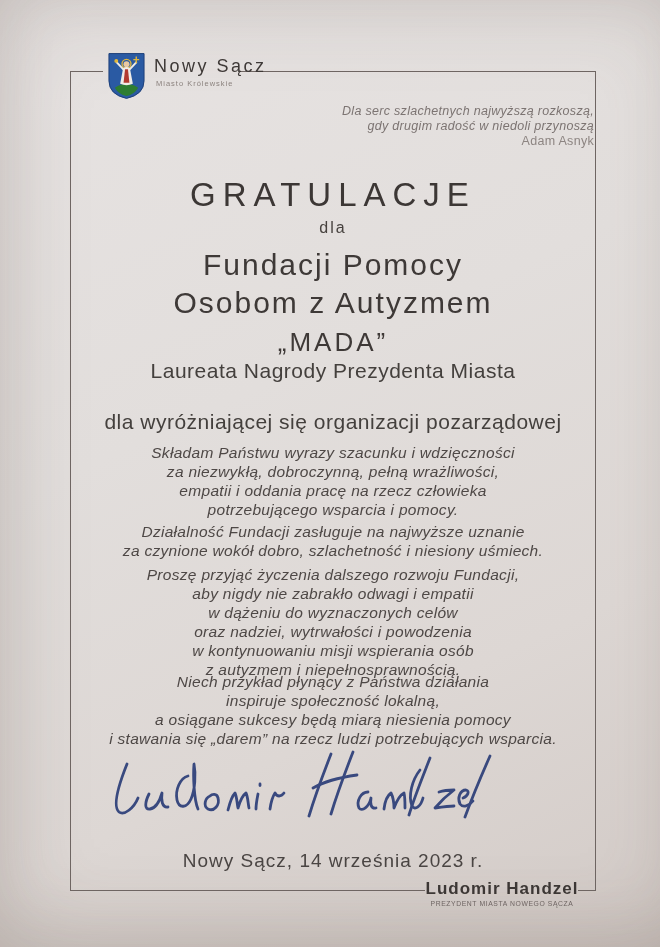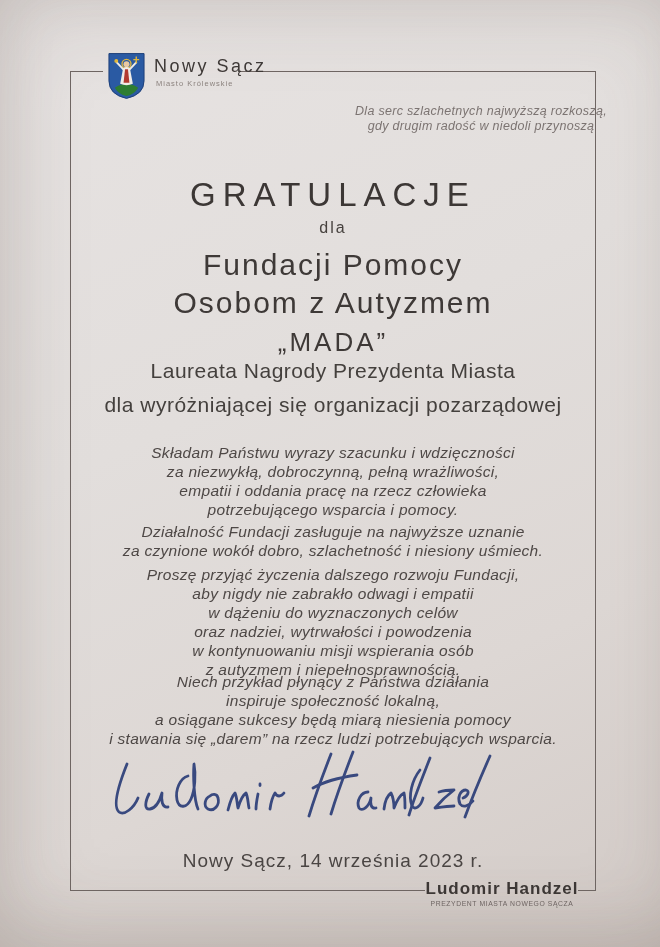--- a/index.html
+++ b/index.html
@@ -57,32 +57,33 @@
       <path d="M23.5,18 L30,11" stroke="#efece7" stroke-width="2" stroke-linecap="round"></path>
       <circle cx="9.5" cy="9.5" r="2" fill="#e0b73c"></circle>
       <path d="M30,5 V12 M27,8.2 H33" stroke="#e0b73c" stroke-width="1.4"></path>
     </svg>
     <div style="margin-left:8px;padding-top:5px;text-align:left;">
       <div class="city-name">Nowy Sącz</div>
       <div class="city-sub">Miasto Królewskie</div>
     </div>
   </div>
 
-  <div class="abs quote" style="right:81px;top:104px;text-align:center;">
+  <div class="abs quote" style="right:94px;top:104px;text-align:right;">
     <div>Dla serc szlachetnych najwyższą rozkoszą,</div>
     <div>gdy drugim radość w niedoli przynoszą</div>
+    <div class="author">Adam Asnyk</div>
   </div>
 
   <div class="col h-title" style="top:176px;">GRATULACJE</div>
   <div class="col h-dla" style="top:219px;">dla</div>
   <div class="col h-recipient" style="top:248px;">Fundacji Pomocy</div>
   <div class="col h-recipient" style="top:286px;">Osobom z Autyzmem</div>
   <div class="col h-mada" style="top:327px;">„MADA”</div>
   <div class="col h-award" style="top:359px;">Laureata Nagrody Prezydenta Miasta</div>
-  <div class="col h-award" style="top:393px;">dla wyróżniającej się organizacji pozarządowej</div>
+  <div class="col h-award" style="top:410px;">dla wyróżniającej się organizacji pozarządowej</div>
 
   <div class="col para" style="top:443px;">
     <div>Składam Państwu wyrazy szacunku i wdzięczności</div>
     <div>za niezwykłą, dobroczynną, pełną wrażliwości,</div>
     <div>empatii i oddania pracę na rzecz człowieka</div>
     <div>potrzebującego wsparcia i pomocy.</div>
   </div>
 
   <div class="col para" style="top:522px;">
     <div>Działalność Fundacji zasługuje na najwyższe uznanie</div>

